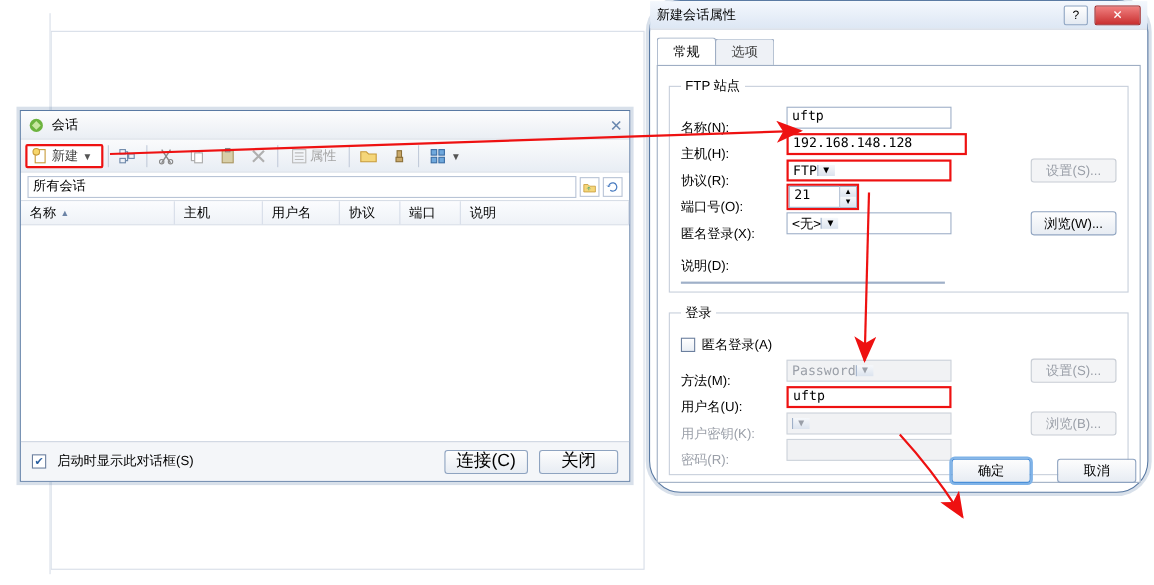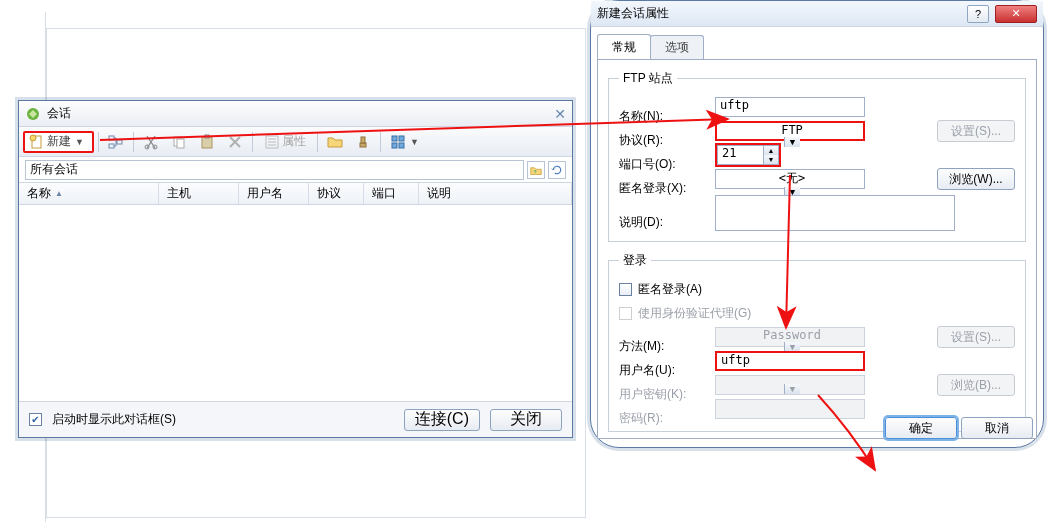--- a/index.html
+++ b/index.html
@@ -119,30 +119,30 @@
     border:1px solid #c7cfdb; margin:0 0 10px 0; padding:8px 10px 10px 10px;
   }
   fieldset.group > legend { padding:0 4px; }
   .row { display:flex; align-items:center; height:24px; gap:6px; }
   .row .lbl { width:90px; text-align:left;margin-top:18px; }
   .row .lbl.disabled, .row .field.disabled, .btn.disabled { color:#9a9fa8; }
   .field {
     height:20px; border:1px solid #9fb0c8; background:#fff; padding:0 4px;
     font-family:"SimSun","Microsoft YaHei",monospace;
   }
-  .field.combo { display:inline-flex; align-items:center; justify-content:space-between; padding-right:0;flex-direction:column; }
+  .field.combo { display:inline-flex; align-items:center; padding-right:0; }
   .field.combo .arrow { width:16px; text-align:center; border-left:1px solid #9fb0c8; background:linear-gradient(#f6f8fb,#dbe3ee); font-size:9px; }
   .field.disabled { background:#f1f2f4; border-color:#cdd3db; }
   .spinner { display:inline-flex; flex-direction:column; border:1px solid #9fb0c8; height:20px; }
   .spinner span { width:14px; height:9px; background:linear-gradient(#f6f8fb,#dbe3ee); font-size:7px; display:flex; align-items:center; justify-content:center; }
   .redbox { border:2px solid #e11 !important; }
   .arrow-svg { position:absolute; left:0; top:0; pointer-events:none; }
   .leaf { font-size:12px; }
   .helpbtn { width:22px; height:18px; border:1px solid #8fa5c2; background:linear-gradient(#fefefe,#e4eaf2); border-radius:2px; display:inline-flex; align-items:center; justify-content:center; font-size:11px; }
-  .dlg-footer { position:absolute; right:10px; bottom:8px; display:flex; gap:4px;margin-top:42px; }
+  .dlg-footer { position:absolute; right:10px; bottom:8px; display:flex; gap:24px;margin-top:42px; }
 </style>
 </head>
 <body>
 
 <div style="position:absolute;left:1px;top:12px;width:45px;height:510px;background:#fff;border-right:1px solid #d8dee8;"></div>
 <div style="position:absolute;left:46px;top:28px;width:540px;height:490px;border:1px solid #d8dee8;background:#fff;"></div>
 
 <div class="window" style="left:18px;top:100px;width:555px;height:338px;display:flex;flex-direction:column;">
   <div class="titlebar">
     <span class="ico">
@@ -286,20 +286,24 @@
   <div class="tabbody">
 
     <fieldset class="group">
       <legend class="leaf">FTP 站点</legend>
 
       <div class="row">
         <span class="lbl leaf">名称(N):</span>
         <span class="field leaf" style="width:150px;">uftp</span>
       </div>
       <div class="row">
+        <span class="lbl leaf">主机(H):</span>
+        <span class="field leaf redbox" style="width:164px;">192.168.148.128</span>
+      </div>
+      <div class="row">
         <span class="lbl leaf">协议(R):</span>
         <span class="field combo redbox" style="width:150px;">
           <span class="leaf">FTP</span>
           <span class="arrow">▼</span>
         </span>
         <span style="flex:1"></span>
         <span class="btn disabled leaf" style="min-width:78px;">设置(S)...</span>
       </div>
       <div class="row">
         <span class="lbl leaf">端口号(O):</span>
@@ -313,36 +317,32 @@
       </div>
       <div class="row">
         <span class="lbl leaf">匿名登录(X):</span>
         <span class="field combo" style="width:150px;">
           <span class="leaf">&lt;无&gt;</span>
           <span class="arrow">▼</span>
         </span>
         <span style="flex:1"></span>
         <span class="btn leaf" style="min-width:78px;">浏览(W)...</span>
       </div>
-      <div class="row" style="align-items:flex-end;height:40px;">
+      <div class="row" style="align-items:flex-start;height:40px;flex-direction:column;">
         <span class="lbl leaf">说明(D):</span>
         <span class="field" style="width:240px;height:36px;"></span>
       </div>
     </fieldset>
 
     <fieldset class="group">
       <legend class="leaf">登录</legend>
 
       <div class="row">
         <span class="checkbox" style="background:linear-gradient(#fff,#e9eef5);"></span>
         <span class="leaf">匿名登录(A)</span>
-      </div>
-      <div class="row">
-        <span class="checkbox" style="border-color:#cfcfcf;"></span>
-        <span class="leaf" style="color:#9a9fa8;">使用身份验证代理(G)</span>
       </div>
       <div class="row">
         <span class="lbl leaf">方法(M):</span>
         <span class="field combo disabled" style="width:150px;">
 
           <span class="leaf" style="color:#9a9fa8;">Password</span>
           <span class="arrow">▼</span>
         </span>
         <span style="flex:1"></span>
         <span class="btn disabled leaf" style="min-width:78px;">设置(S)...</span>

